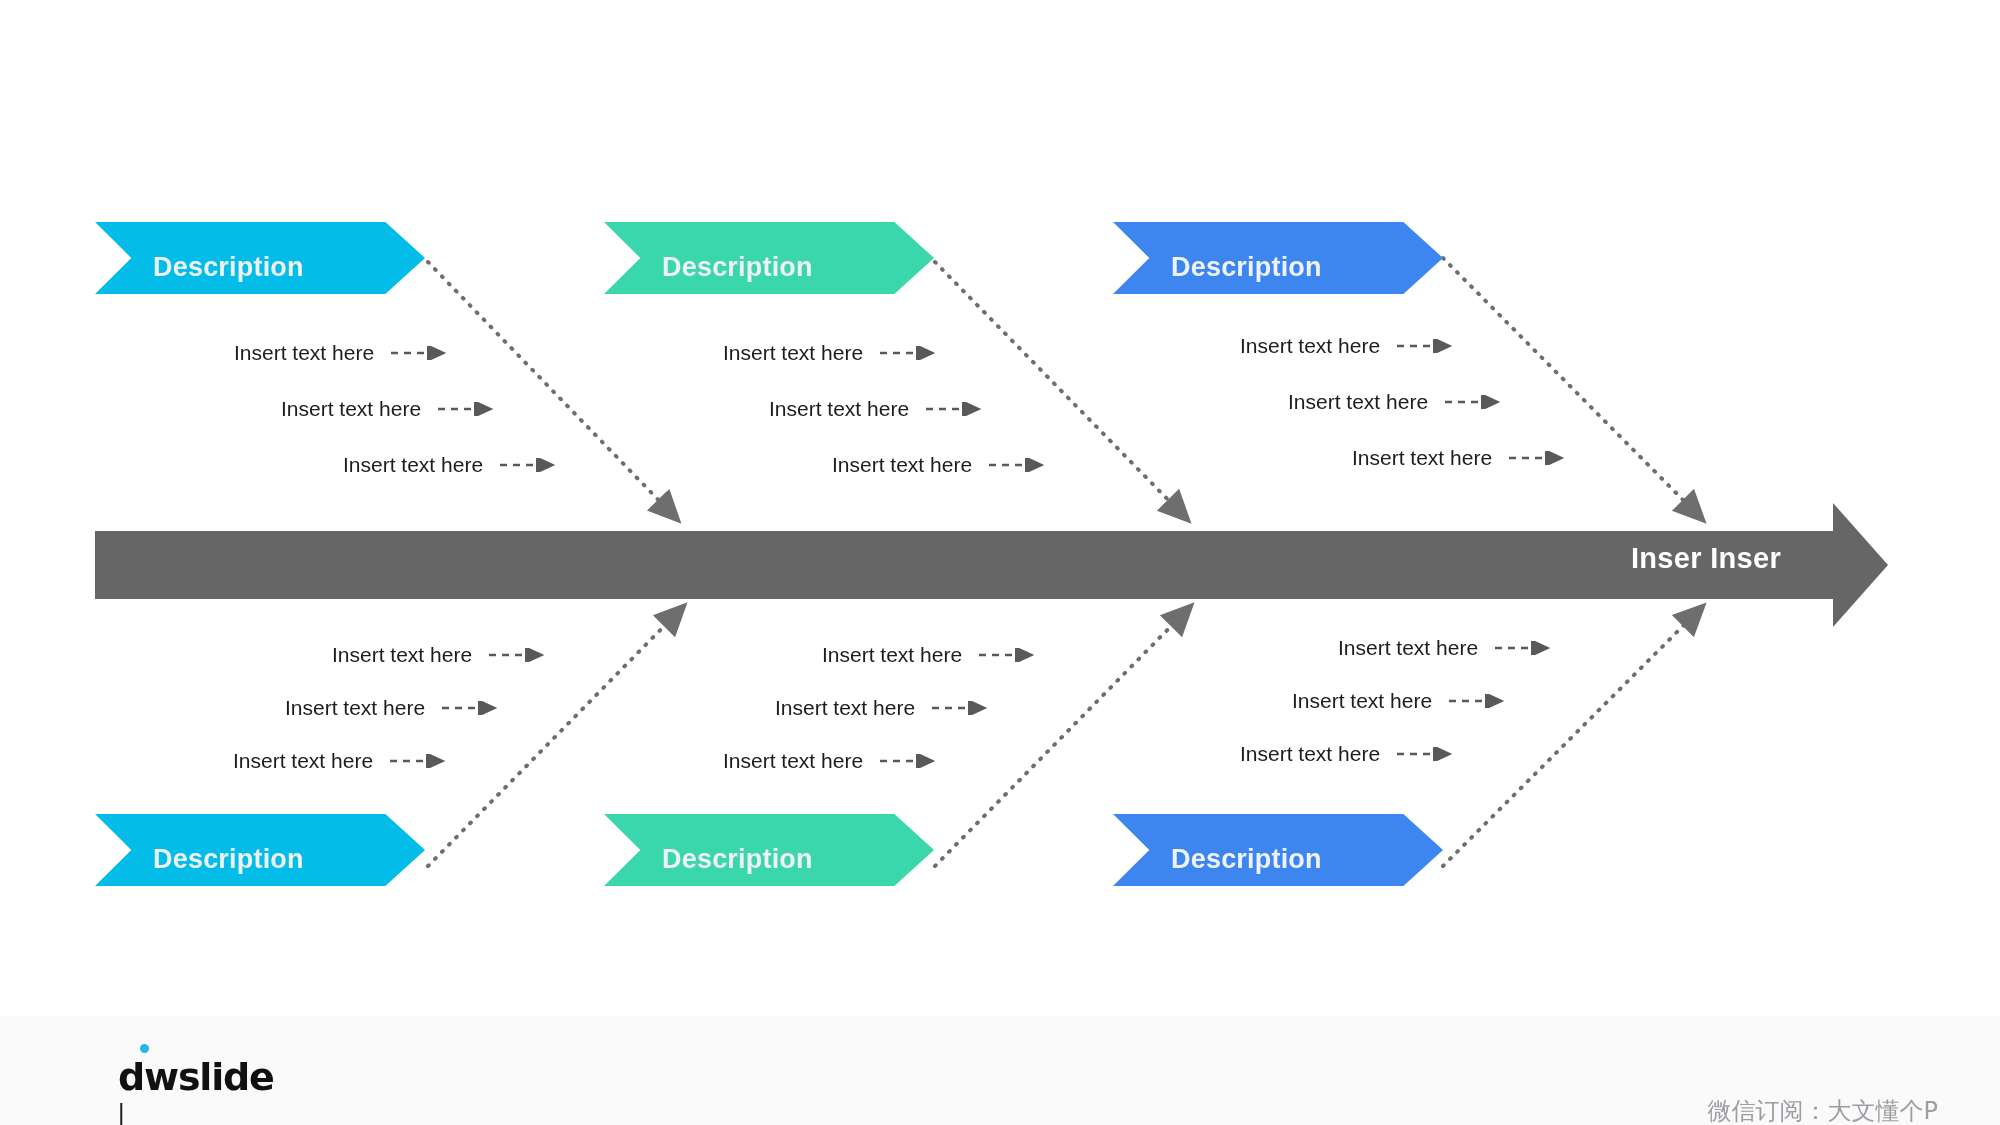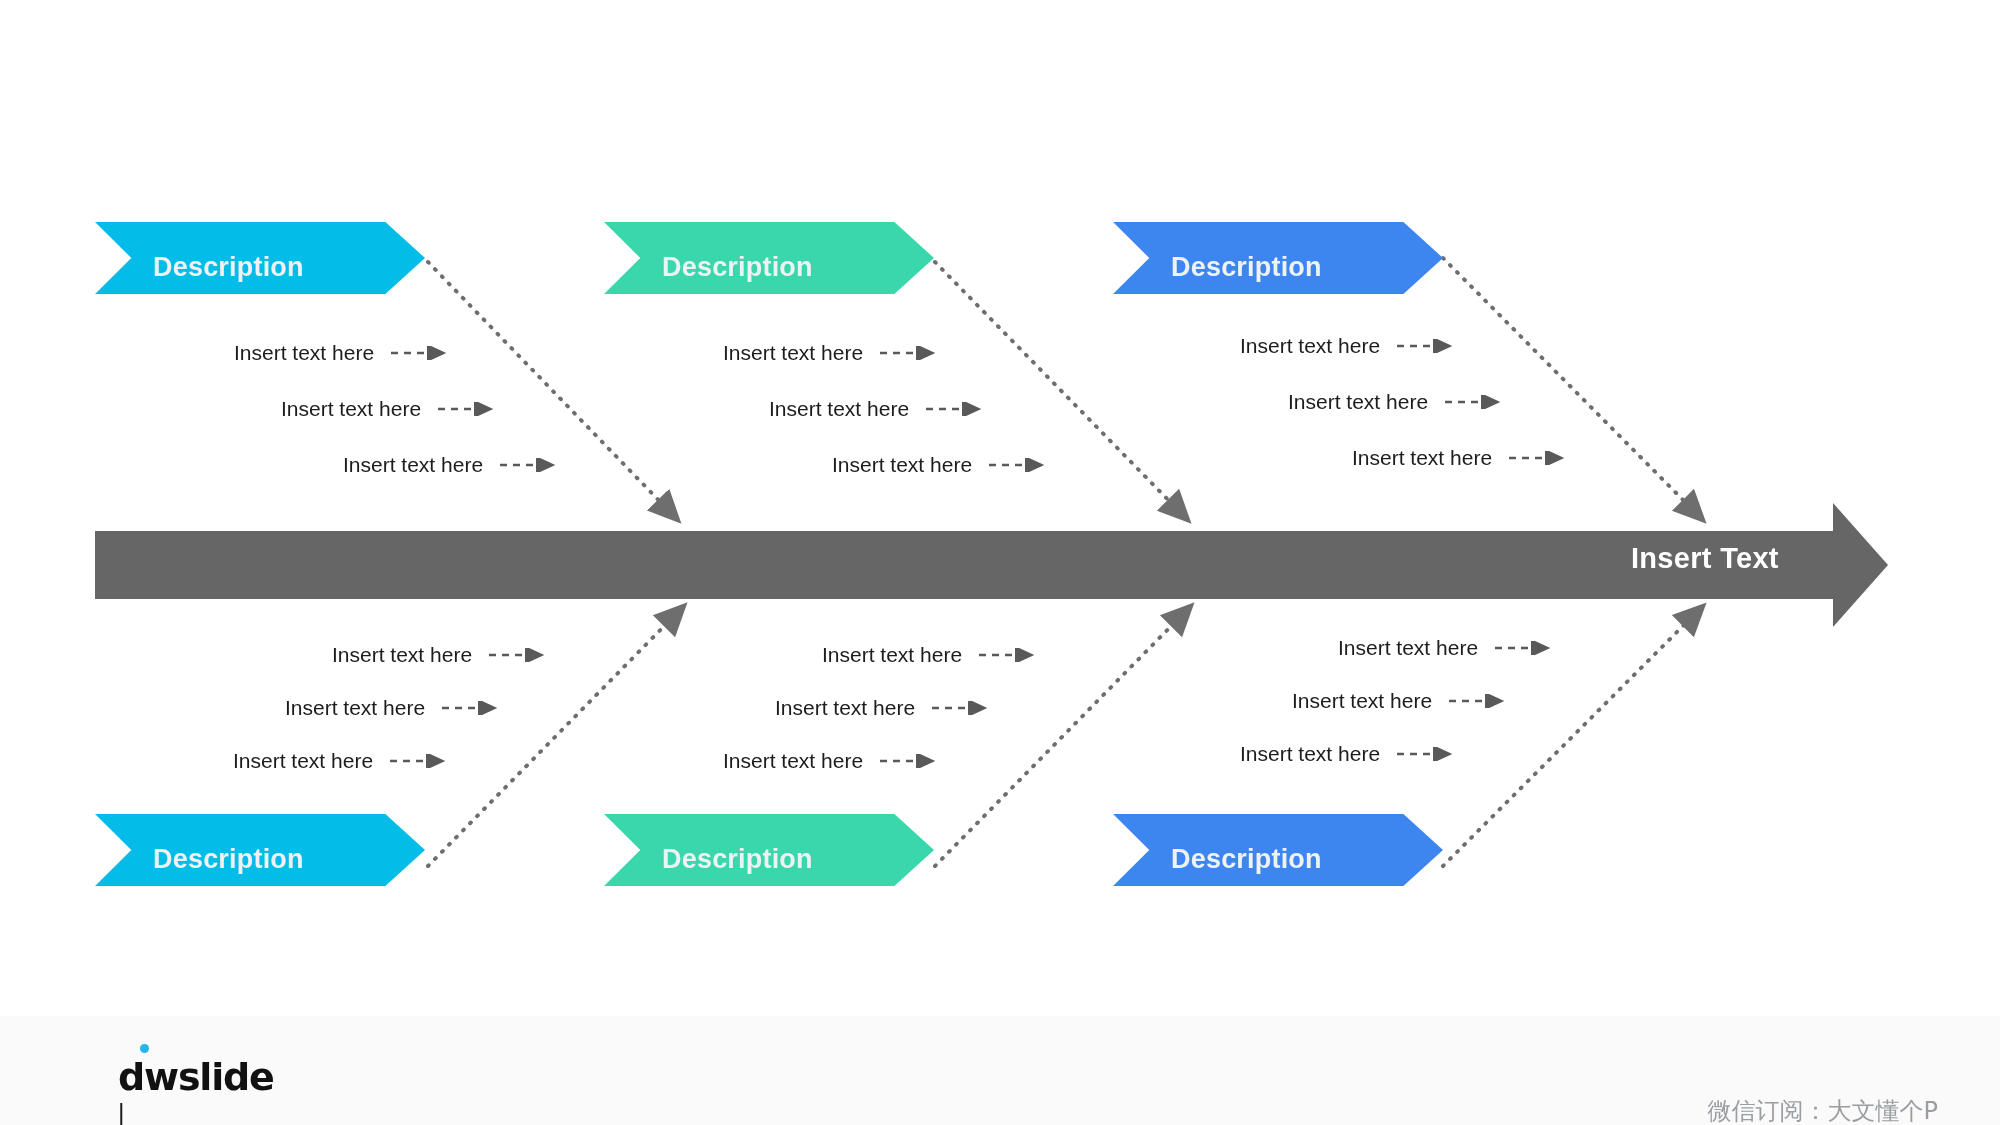--- a/index.html
+++ b/index.html
@@ -295,21 +295,21 @@
       <line x1="1" y1="7" x2="48" y2="7" stroke="#595959" stroke-width="2.6" stroke-dasharray="7 6" marker-end="url(#dashHead)"></line>
     </svg>
   </div>
   <div class="branch-row" style="left:1240px; top:739px;">
     <span class="branch-text">Insert text here</span>
     <svg class="branch-arrow" width="66" height="14" viewBox="0 0 66 14">
       <line x1="1" y1="7" x2="48" y2="7" stroke="#595959" stroke-width="2.6" stroke-dasharray="7 6" marker-end="url(#dashHead)"></line>
     </svg>
   </div>
 
-  <div id="spine-label">Insert Text</div>
+  <div id="spine-label">Inser Inser</div>
 
   <div id="footer"></div>
 
   <div id="brand">
     <span id="brand-logo">dwslide<span id="brand-dot"></span></span>
     <span id="brand-sep">|</span>
     <span id="brand-tag">用PPT创造价值</span>
   </div>
 
   <div id="wechat">微信订阅：大文懂个P</div>

